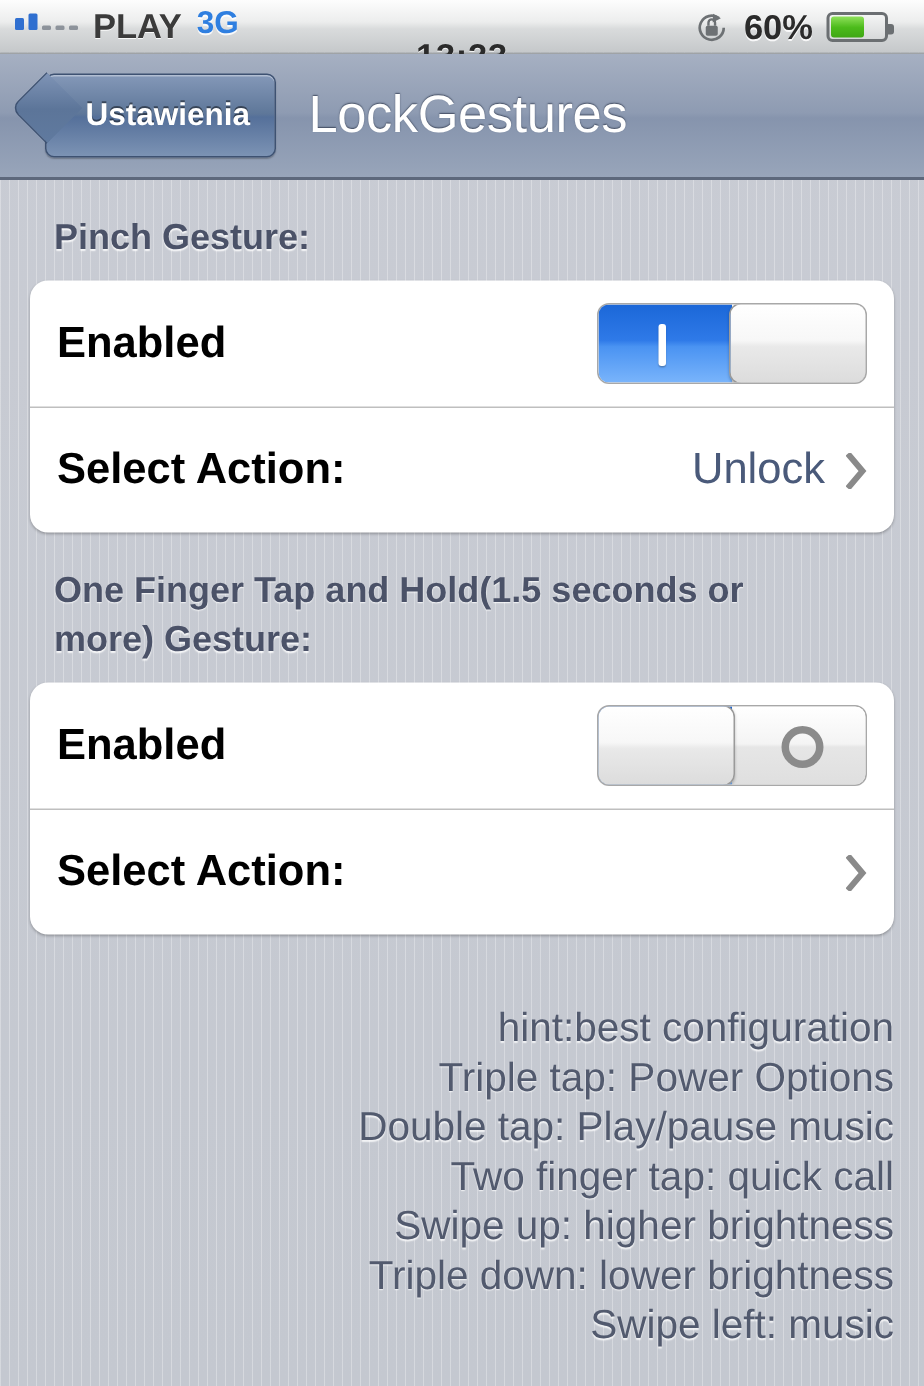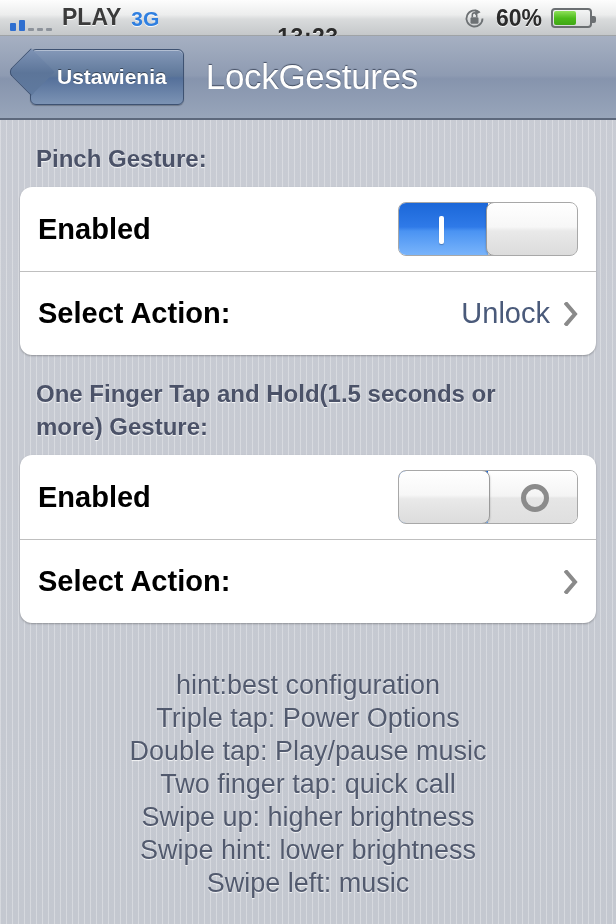--- a/index.html
+++ b/index.html
@@ -30,21 +30,21 @@
   #statusbar {
     position: relative;
     height: 36px;
     box-sizing: border-box;
     background: linear-gradient(to bottom, #fdfdfd 0%, #eceded 42%, #d9dbdc 55%, #c5c8ca 100%);
     border-bottom: 1px solid #9fa3a6;
     display: flex;
     align-items: center;
     padding: 0 10px;
   }
-  .sb-left { display: flex; align-items: flex-end; gap: 10px; }
+  .sb-left { display: flex; align-items: flex-start; gap: 10px; }
   .sb-right {
     position: absolute; right: 24px; top: 0; height: 36px;
     display: flex; align-items: center; gap: 9px;
   }
   .sb-center {
     position: absolute; left: 0; right: 0; top: 0; height: 32px;
     display: flex; align-items: flex-start; justify-content: center;
     pointer-events: none;
     margin-top: 24px;
   }
@@ -229,21 +229,21 @@
     right: 28px; top: 13px;
     width: 28px; height: 28px;
     border: 5px solid #8b8b8b;
     border-radius: 50%;
     box-sizing: border-box;
   }
 
   
   .hint {
     margin-top: 46px;
-    text-align: center;
+    text-align: right;
     font-size: 27px;
     line-height: 33px;
     color: #525a6e;
     text-shadow: 0 1px 1px rgba(255,255,255,0.8);
   }
   .hint div { white-space: nowrap; }
 </style>
 </head>
 <body>
 
@@ -334,18 +334,18 @@
         </svg>
       </div>
     </div>
 
     <div class="hint">
       <div>hint:best configuration</div>
       <div>Triple tap: Power Options</div>
       <div>Double tap: Play/pause music</div>
       <div>Two finger tap: quick call</div>
       <div>Swipe up: higher brightness</div>
-      <div>Swipe hint: lower brightness</div>
+      <div>Triple down: lower brightness</div>
       <div>Swipe left: music</div>
     </div>
 
   </div>
 </div>
 
 </body></html>

